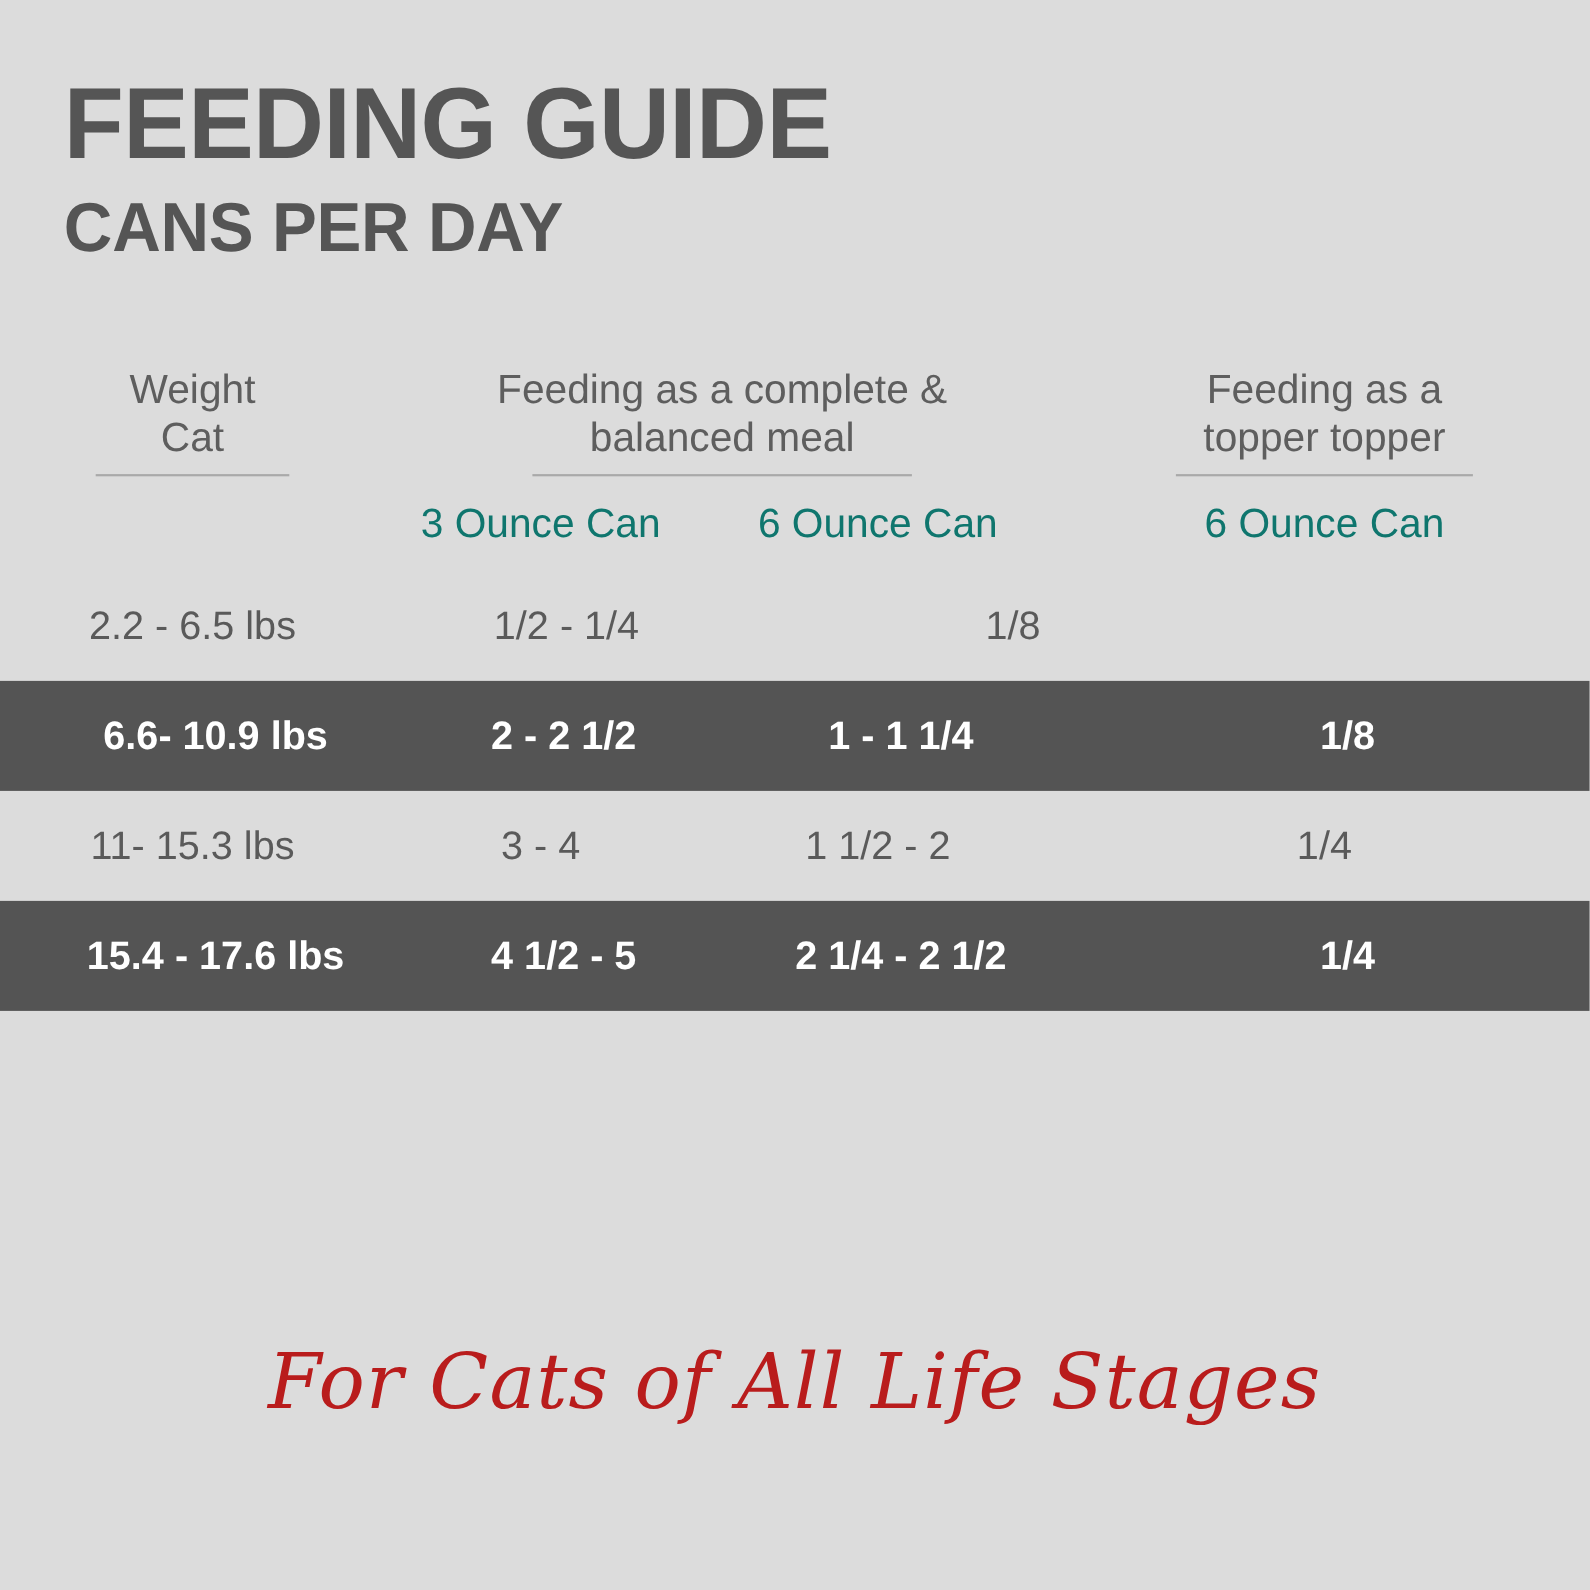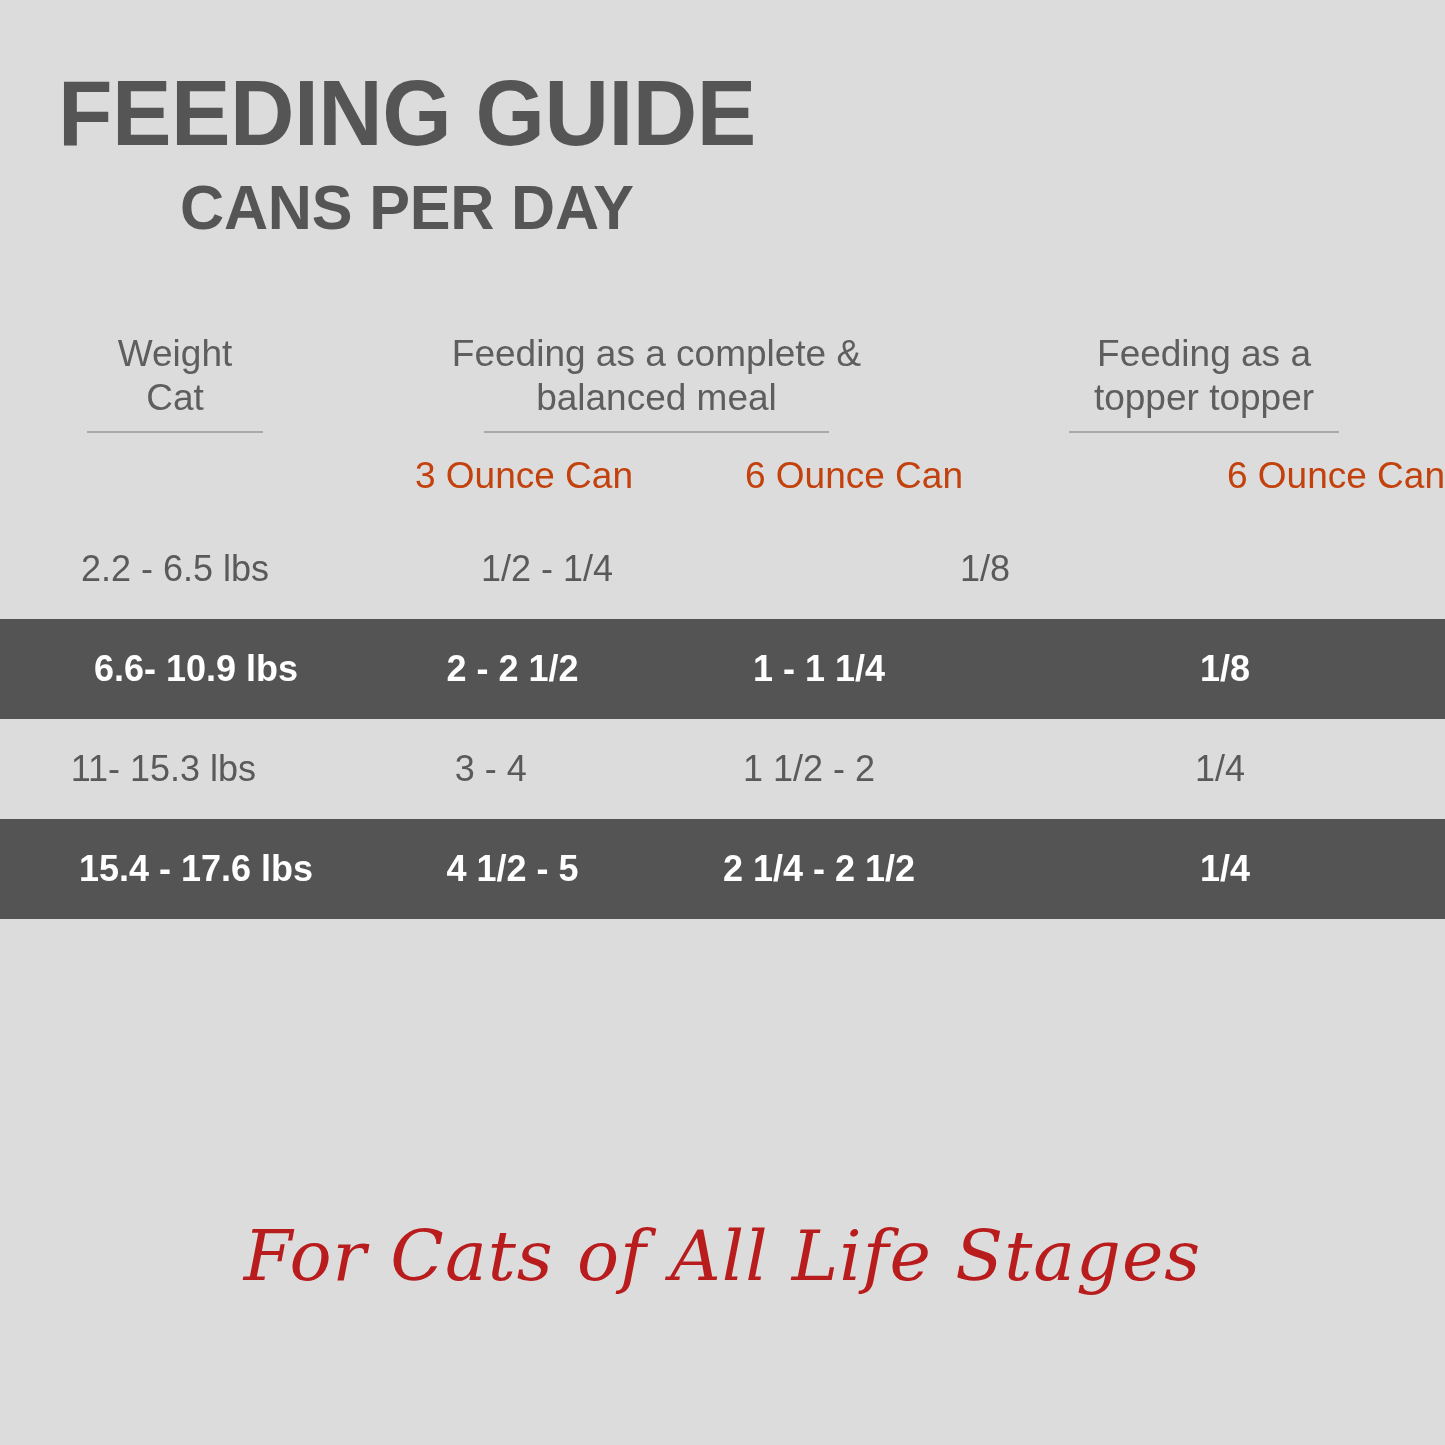--- a/index.html
+++ b/index.html
@@ -18,21 +18,20 @@
     width: 1445px;
     height: 1445px;
     background: #dcdcdc;
   }
 
   
   .title-block {
     position: absolute;
     top: 68px;
     left: 58px;
-    text-align: center;
   }
   .title-main {
     font-size: 92px;
     line-height: 0.98;
     font-weight: bold;
     color: #555555;
     letter-spacing: -0.5px;
     font-stretch: condensed;
     transform: scaleX(0.97);
     transform-origin: left top;
@@ -94,34 +93,32 @@
   .ul-weight { width: 176px; }
   .ul-mid    { width: 345px; }
   .ul-top    { width: 270px; }
 
   
   .sub-row {
     margin-top: 22px;
   }
   .sub-cell {
     font-size: 37px;
-    color: #c2410c;
-    text-align: right;
+    color: #0f766e;
   }
 
   
   .data-row {
     height: 100px;
   }
   .data-row .cell {
     font-size: 36px;
   }
   .data-row.light {
     background: transparent;
-    gap: 32px;
   }
   .data-row.dark {
     background: #545454;
     padding-left: 21px;
   }
   .data-row.dark .cell {
     color: #ffffff;
     font-weight: bold;
   }
   .spacer-sm { height: 22px; }

